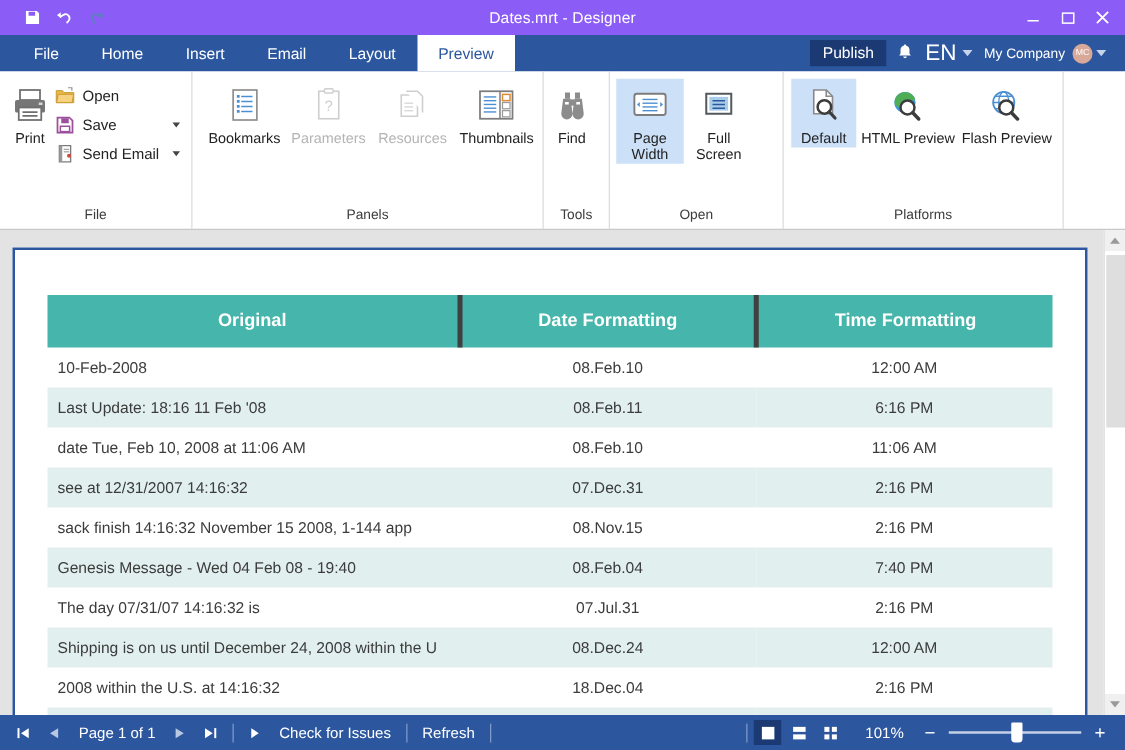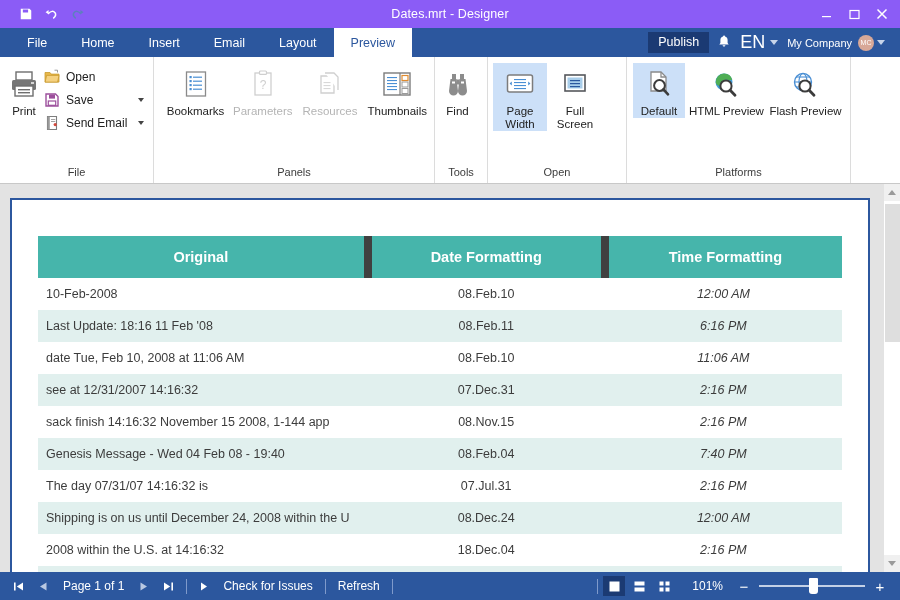--- a/index.html
+++ b/index.html
@@ -155,30 +155,30 @@
     width: 860px; height: 1100px;
     background: #ffffff;
     border: 2px solid #2c579e;
     padding: 36px 26px;
   }
   table.report { width: 100%; border-collapse: collapse; }
   table.report th {
     background: #46b5ab; color: #ffffff;
     font-size: 14.5px; font-weight: bold;
     height: 42px; text-align: center;
-    border-right: 8px solid #404040;
+    border-right: 4px solid #404040;
   }
   table.report th:last-child { border-right: none; }
   table.report td {
     height: 32px; font-size: 12.5px; color: #3c3c3c;
     padding: 0 8px;
   }
   table.report td.c1 { text-align: left; padding-left: 8px; width: 41%; }
   table.report td.c2 { text-align: center; width: 29.5%; }
-  table.report td.c3 { text-align: center; width: 29.5%; font-style: italic; }
+  table.report td.c3 { text-align: center; width: 29.5%; }
   table.report tr.alt td { background: #e1f0ee; }
 
   
   .vscroll {
     width: 17px; flex: 0 0 17px;
     background: #ffffff;
     border-left: 1px solid #e3e3e3;
     position: relative;
     display: flex; flex-direction: column; align-items: center;
   }

